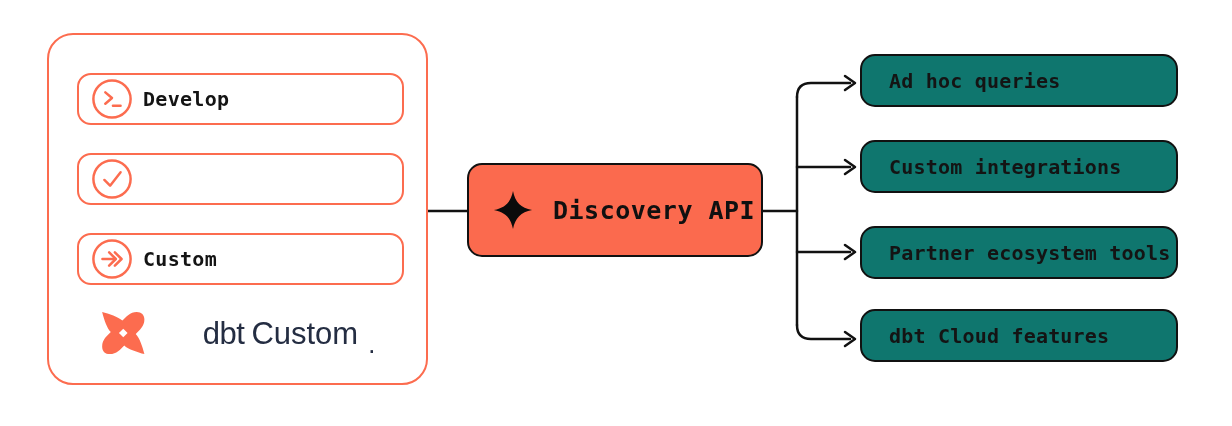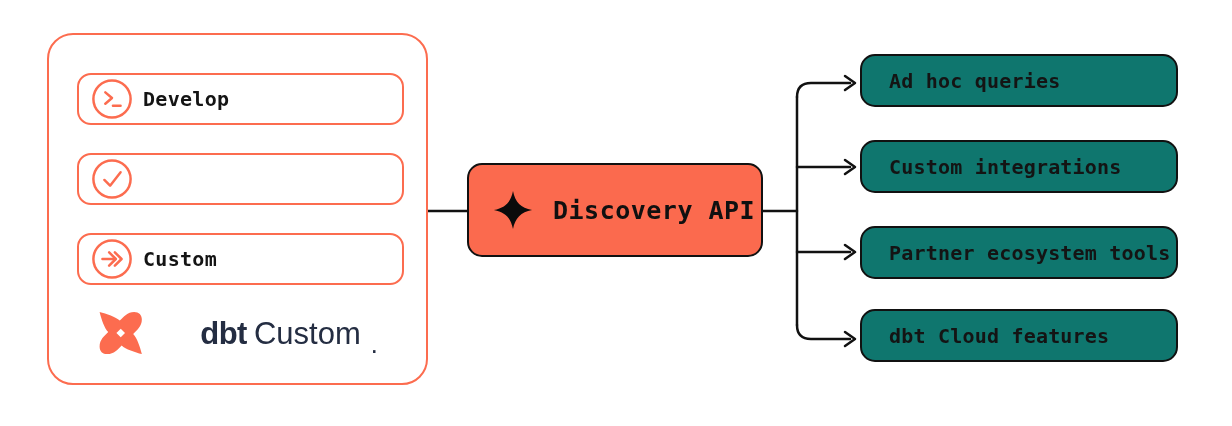--- a/index.html
+++ b/index.html
@@ -35,21 +35,21 @@
   
   .logo-row{
     position:absolute;left:50%;top:274px;transform:translateX(-50%);
     display:flex;align-items:center;gap:9px;white-space:nowrap;
   }
   .logo-mark{display:block;}
   .logo-text{
     font-family:"Liberation Sans","DejaVu Sans",sans-serif;
     font-size:31px;color:#242D42;line-height:1;
   }
-  .logo-bold{font-weight:700;letter-spacing:-0.5px;margin-left:47px;}
+  .logo-bold{font-weight:400;letter-spacing:-0.5px;margin-left:47px;}
   .logo-reg{font-weight:400;margin-left:7px;letter-spacing:0;}
   .logo-dot{font-size:15px;font-weight:700;color:#242D42;align-self:flex-end;}
 
   
   .hub{
     position:absolute;left:467px;top:163px;width:296px;height:94px;
     box-sizing:border-box;
     background:#FB6A4E;border:2.5px solid #111111;border-radius:15px;
     display:flex;align-items:center;gap:20px;padding-left:24px;
     z-index:2;

